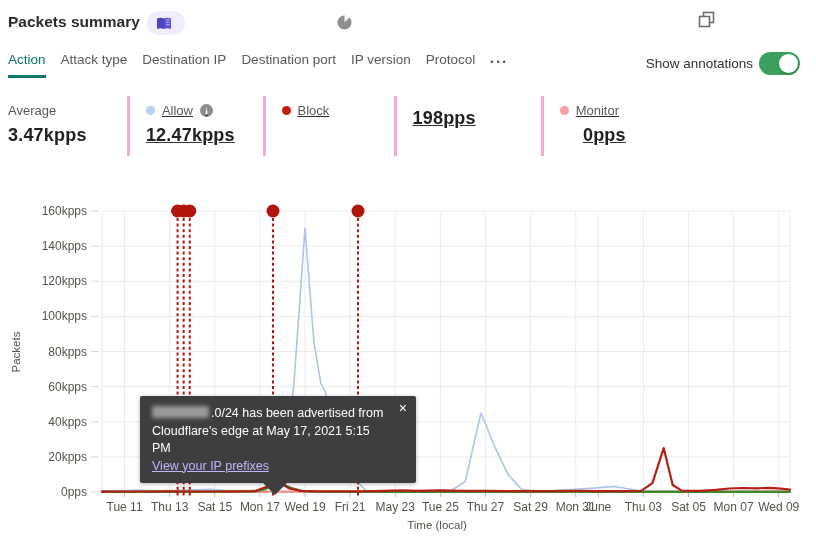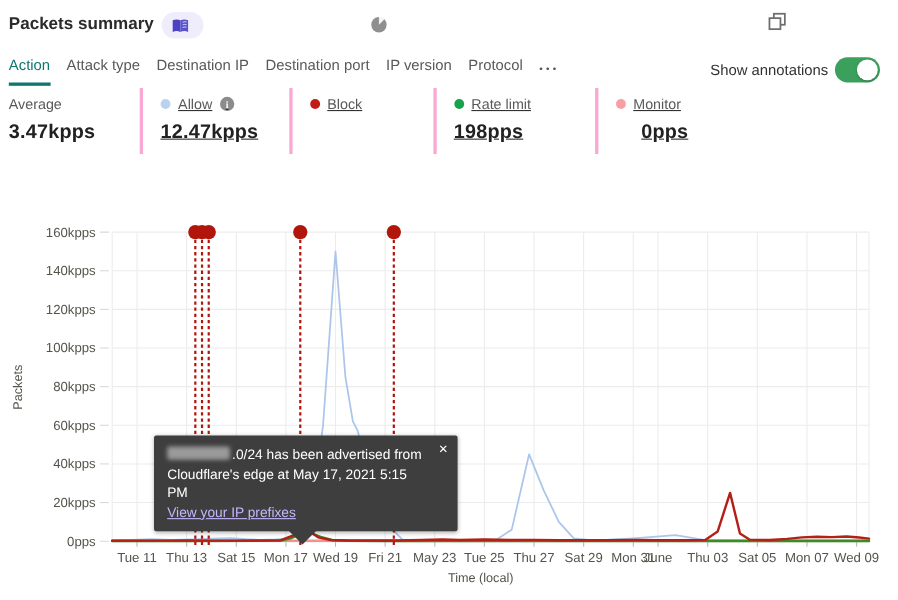--- a/index.html
+++ b/index.html
@@ -25,21 +25,21 @@
   .tab { font-size:13.5px; color:#595959; padding-bottom:8px; cursor:pointer; white-space:nowrap; }
   .tab.active { color:#0f766e; border-bottom:3px solid #0f766e;text-align:right; }
   .tab-more { font-size:9px; letter-spacing:3px; color:#555; padding-top:5px; cursor:pointer; }
   
   .toggle-wrap { position:absolute; right:16px; top:52px; display:flex; align-items:center; gap:6px; }
   .toggle-label { font-size:13.5px; color:#313131; }
   .toggle { width:41px; height:23px; border-radius:12px; background:#3ba05b; position:relative; cursor:pointer; }
   .toggle .knob { position:absolute; right:2px; top:2px; width:19px; height:19px; border-radius:50%;
     background:#fff; box-shadow:0 1px 2px rgba(0,0,0,.25); }
   
-  .stats { position:absolute; left:0; top:80px; width:657px; display:flex; }
+  .stats { position:absolute; left:0; top:96px; width:657px; display:flex; }
   .stat { padding:6px 8px 10px 16px; }
   .stat:first-child { padding-left:8px; }
   .stat + .stat { border-left:3px solid #f9a8d4;text-decoration:underline; }
   .stat-top { display:flex; align-items:center; gap:7px; height:17px; }
   .stat-dot { width:9px; height:9px; border-radius:50%; flex:0 0 auto; }
   .stat-label { font-size:13px; color:#595959; }
   .info-ic { width:13px; height:13px; border-radius:50%; background:#8c8c8c; color:#fff;
     font-size:9px; font-weight:700; display:flex; align-items:center; justify-content:center;
     font-family:"Liberation Serif", serif; cursor:pointer; }
   .stat-value { margin-top:6px; font-size:18px; font-weight:600; color:#212121; letter-spacing:.2px; }
@@ -128,24 +128,20 @@
       </div>
       <div class="stat-value">12.47kpps</div>
     </div>
     <div class="stat" style="width: 162px;">
       <div class="stat-top">
         <span class="stat-dot" style="background: rgb(194, 28, 21);"></span>
         <span class="stat-label">Block</span>
       </div>
     </div>
     <div class="stat" style="width: 183px;">
-      <div class="stat-top">
-        <span class="stat-dot" style="background: rgb(23, 163, 76);"></span>
-        <span class="stat-label">Rate limit</span>
-      </div>
       <div class="stat-value">198pps</div>
     </div>
     <div class="stat" style="width: 143px; text-align: center;">
       <div class="stat-top">
         <span class="stat-dot" style="background: rgb(248, 159, 163);"></span>
         <span class="stat-label">Monitor</span>
       </div>
       <div class="stat-value">0pps</div>
     </div>
   </div>

